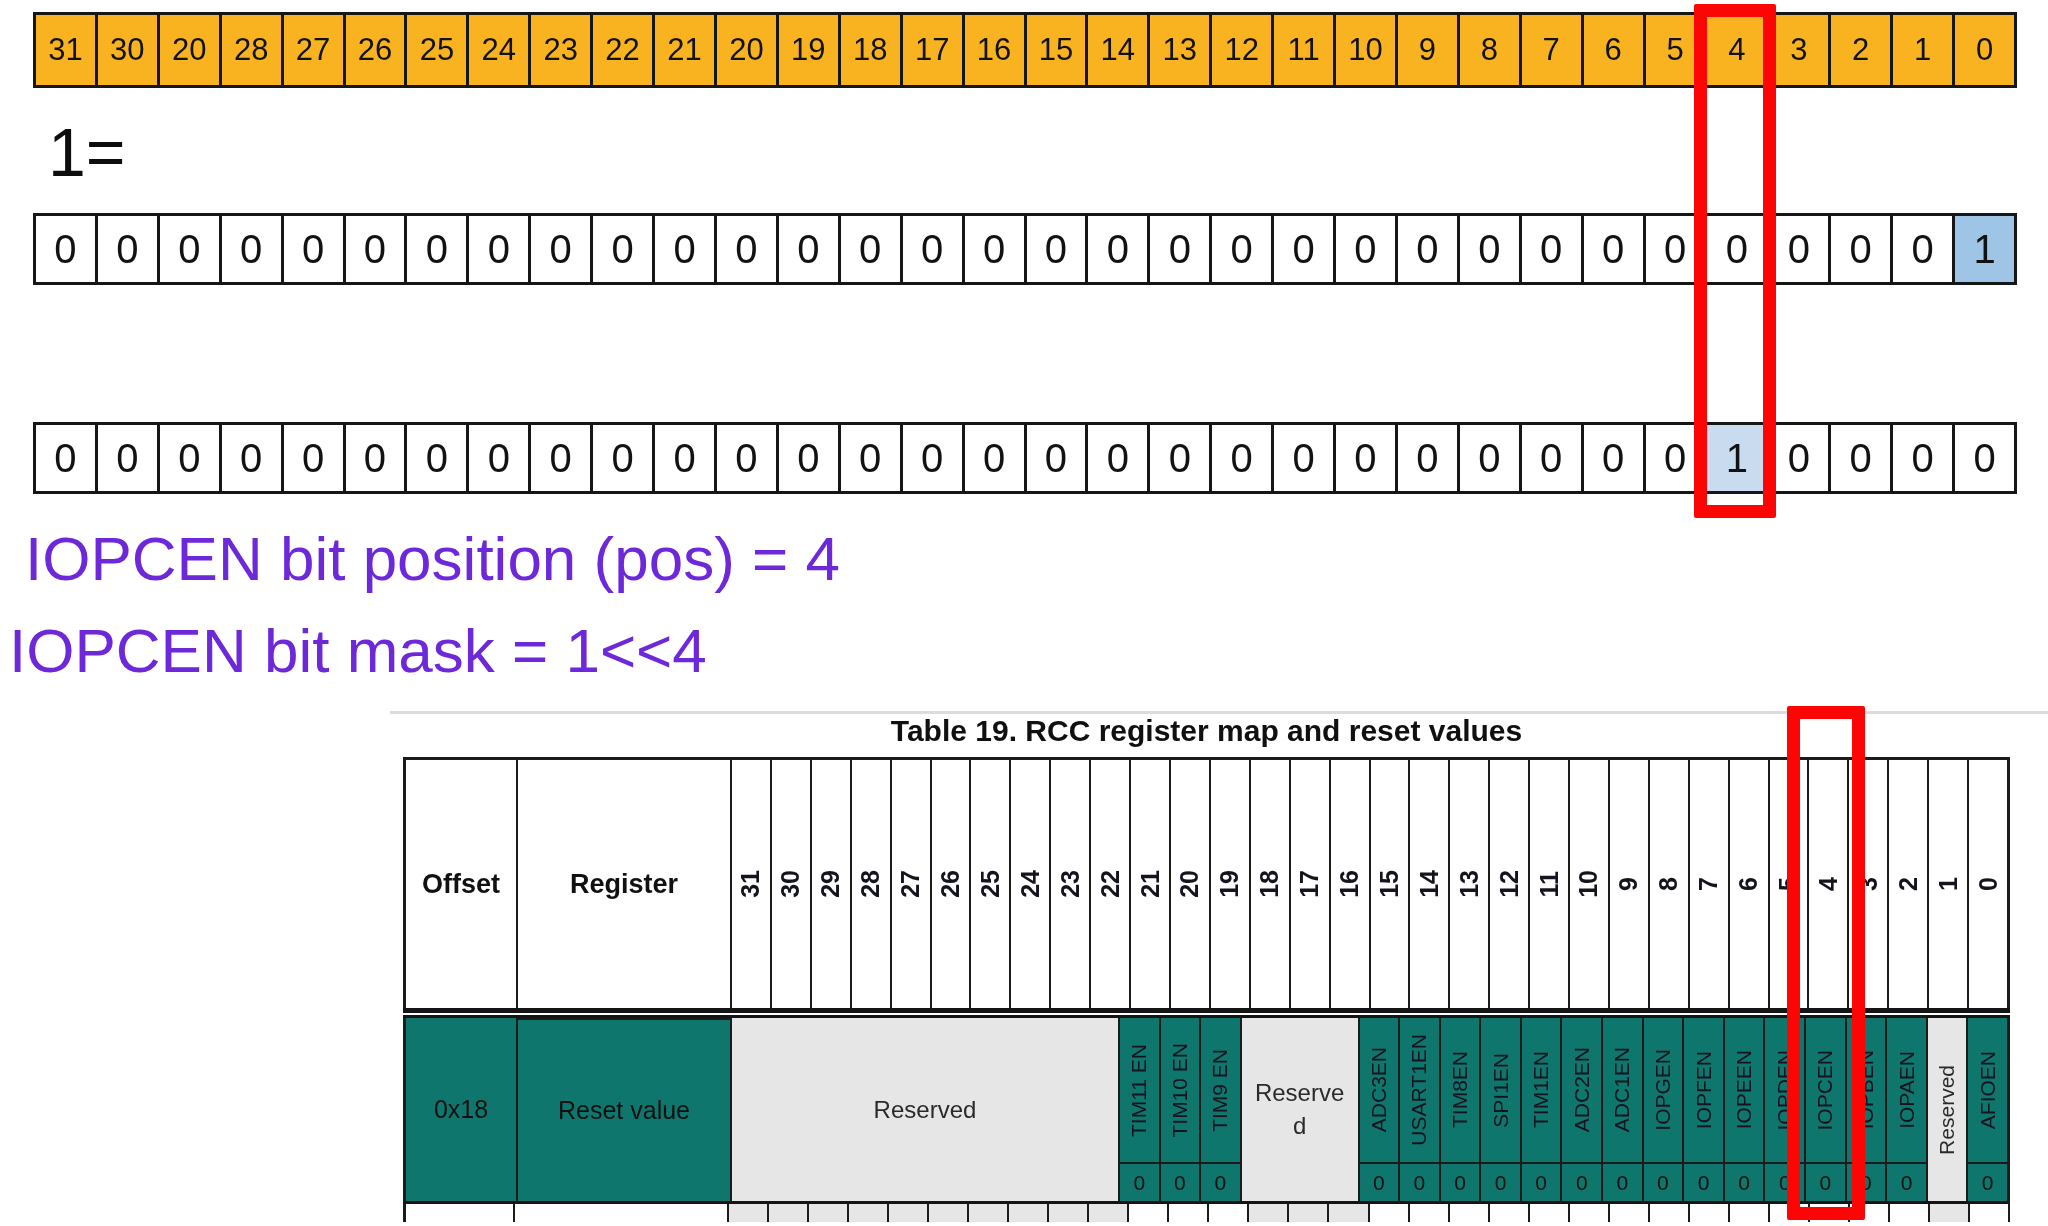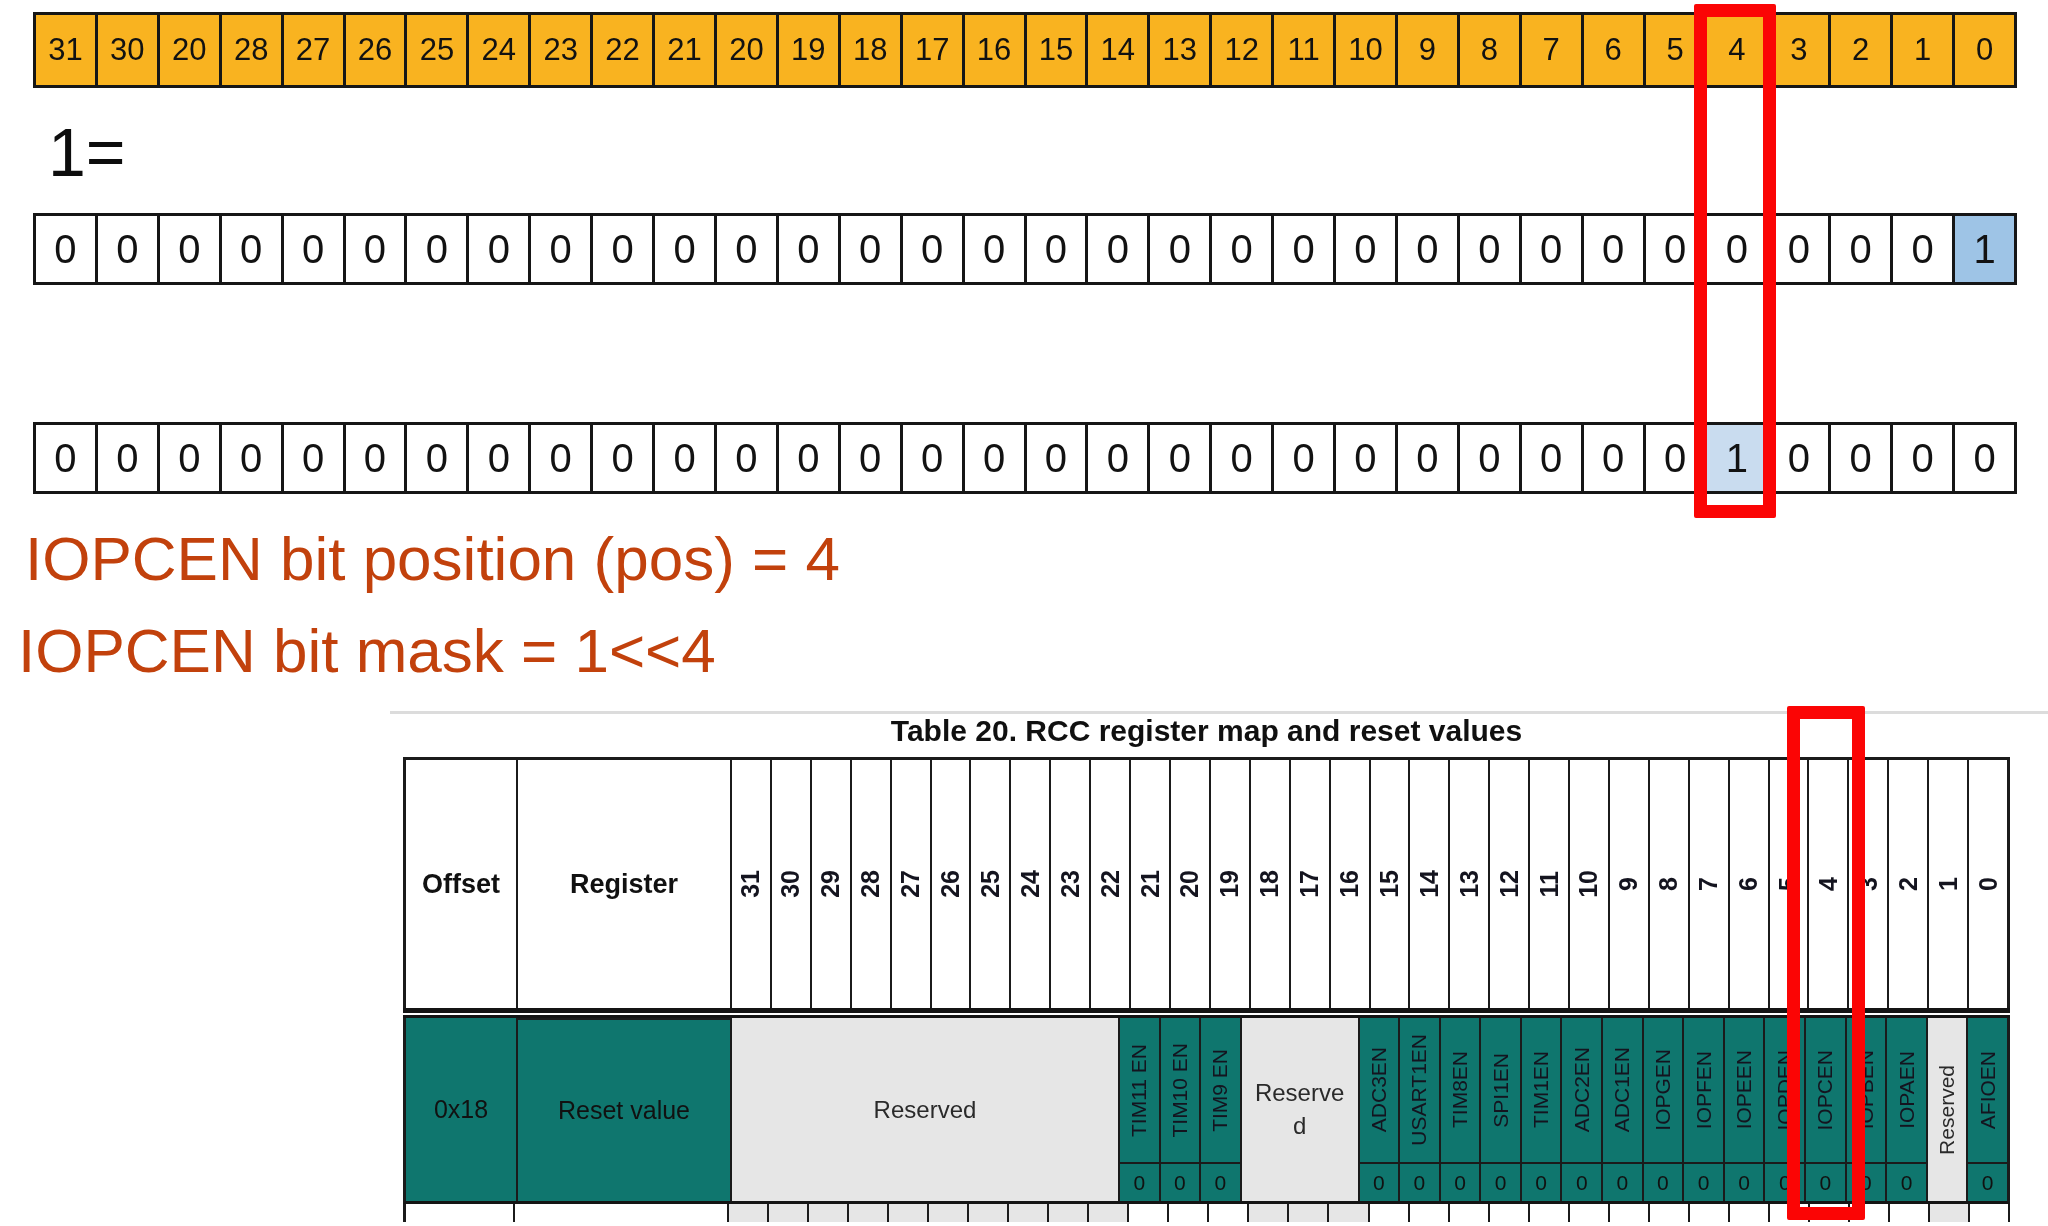--- a/index.html
+++ b/index.html
@@ -15,23 +15,23 @@
   .bcell.val{font-size:40px;color:#121212;}
 
   #bit-index-row{left:33px;top:12px;width:1984px;height:76px;}
   #bit-row-1{left:33px;top:213px;width:1984px;height:72px;}
   #bit-row-2{left:33px;top:422px;width:1984px;height:72px;}
 
   .big-label{position:absolute;font-size:68px;line-height:1;color:#0d0d0d;white-space:nowrap;}
   #label1{left:48px;top:118px;}
   #label2{left:45px;top:323px;}
 
-  .caption{position:absolute;font-size:62px;line-height:1;color:#c2410c;white-space:nowrap;}
+  .caption{position:absolute;font-size:62px;line-height:1;color:#6d28d9;white-space:nowrap;}
   #cap1{left:25px;top:528px;}
-  #cap2{left:18px;top:620px;}
+  #cap2{left:9px;top:620px;}
 
   .redbox{position:absolute;border:13px solid var(--red);box-sizing:border-box;border-radius:2px;}
   #red1{left:1694px;top:4px;width:82px;height:514px;}
   #red2{left:1787px;top:706px;width:78px;height:514px;}
 
   #divider{position:absolute;left:390px;top:711px;width:1658px;height:3px;background:#dcdcdc;}
 
   
   #table-title{position:absolute;left:403px;top:714px;width:1607px;text-align:center;
                font-size:30px;font-weight:700;color:#101010;}
@@ -185,21 +185,21 @@
       <div class="bcell val">0</div>
     </div>
 
   <div id="red1" class="redbox"></div>
 
   <div id="cap1" class="caption">IOPCEN bit position (pos) = 4</div>
   <div id="cap2" class="caption">IOPCEN bit mask = 1&lt;&lt;4</div>
 
   <div id="divider"></div>
 
-  <div id="table-title">Table 20. RCC register map and reset values</div>
+  <div id="table-title">Table 19. RCC register map and reset values</div>
 
   <div id="regtable">
     <div class="thead">
       <div class="c-off">Offset</div>
       <div class="c-reg">Register</div>
       <div class="bits" id="bits-header">
           <div class="hcell">
             <span class="vtext bitnum">31</span>
           </div>
           <div class="hcell">

